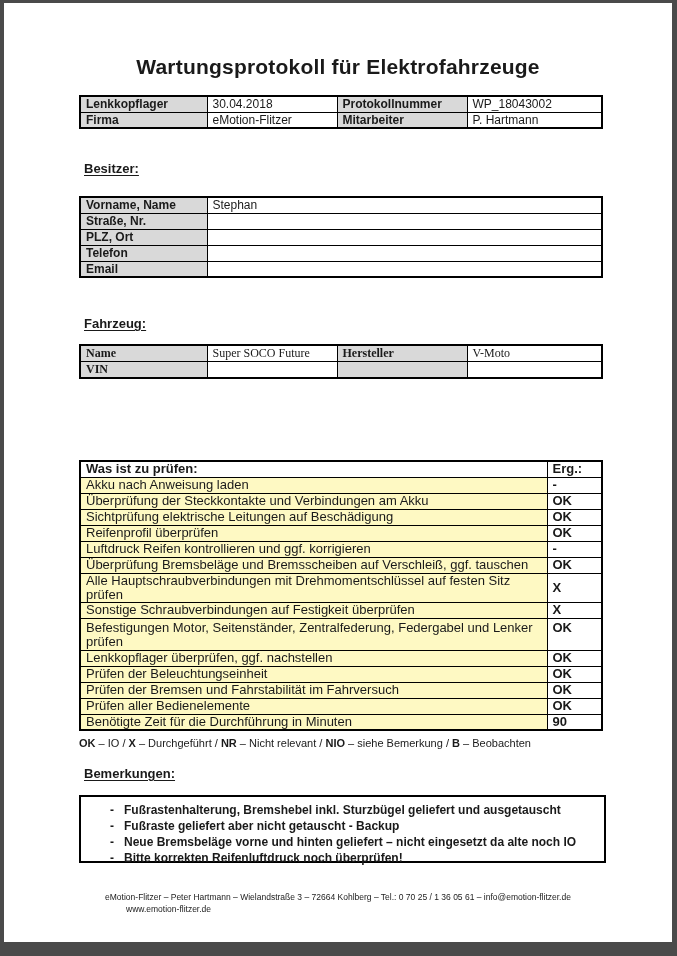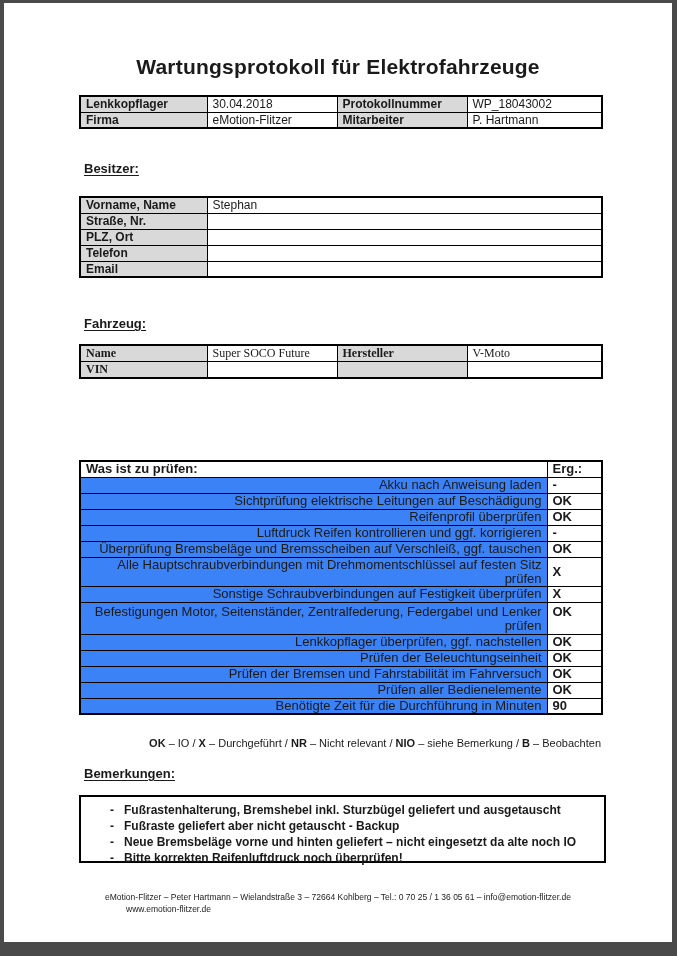--- a/index.html
+++ b/index.html
@@ -37,26 +37,26 @@
     border:1px solid #000;
     padding:0 5px;
     font-size:12px;
     height:16px;
     vertical-align:middle;
     white-space:nowrap; overflow:hidden;
     text-align:left;
   }
   .lbl { background:#d9d9d9; font-weight:bold; }
   .work td, .work th { font-size:13px; line-height:14px; }
-  .work td.task { background:#3b82f6; white-space:normal;text-align:right; }
+  .work td.task { background:#fef9c3; white-space:normal; }
   .work td.res  { font-weight:bold; }
   .work th { font-weight:bold; background:#ffffff; }
   .legend {
     position:absolute; left:75px; top:734px; width:522px;
-    text-align:right; font-size:11px;
+    text-align:left; font-size:11px;
   }
   .legend b { font-weight:bold; }
   .remarks-box {
     position:absolute; left:75px; top:792px;
     width:527px; height:68px;
     border:2px solid #000;
     padding-top:5px;
   }
   .remark {
     display:flex; align-items:baseline;
@@ -165,20 +165,24 @@
     <tbody>
         <tr>
       <th>Was ist zu prüfen:</th>
       <th>Erg.:</th>
     </tr>
     <tr>
           <td class="task">Akku nach Anweisung laden</td>
           <td class="res">-</td>
         </tr>
     <tr>
+          <td class="task">Überprüfung der Steckkontakte und Verbindungen am Akku</td>
+          <td class="res">OK</td>
+        </tr>
+    <tr>
           <td class="task">Sichtprüfung elektrische Leitungen auf Beschädigung</td>
           <td class="res">OK</td>
         </tr>
     <tr>
           <td class="task">Reifenprofil überprüfen</td>
           <td class="res">OK</td>
         </tr>
     <tr>
           <td class="task">Luftdruck Reifen kontrollieren und ggf. korrigieren</td>
           <td class="res">-</td>

